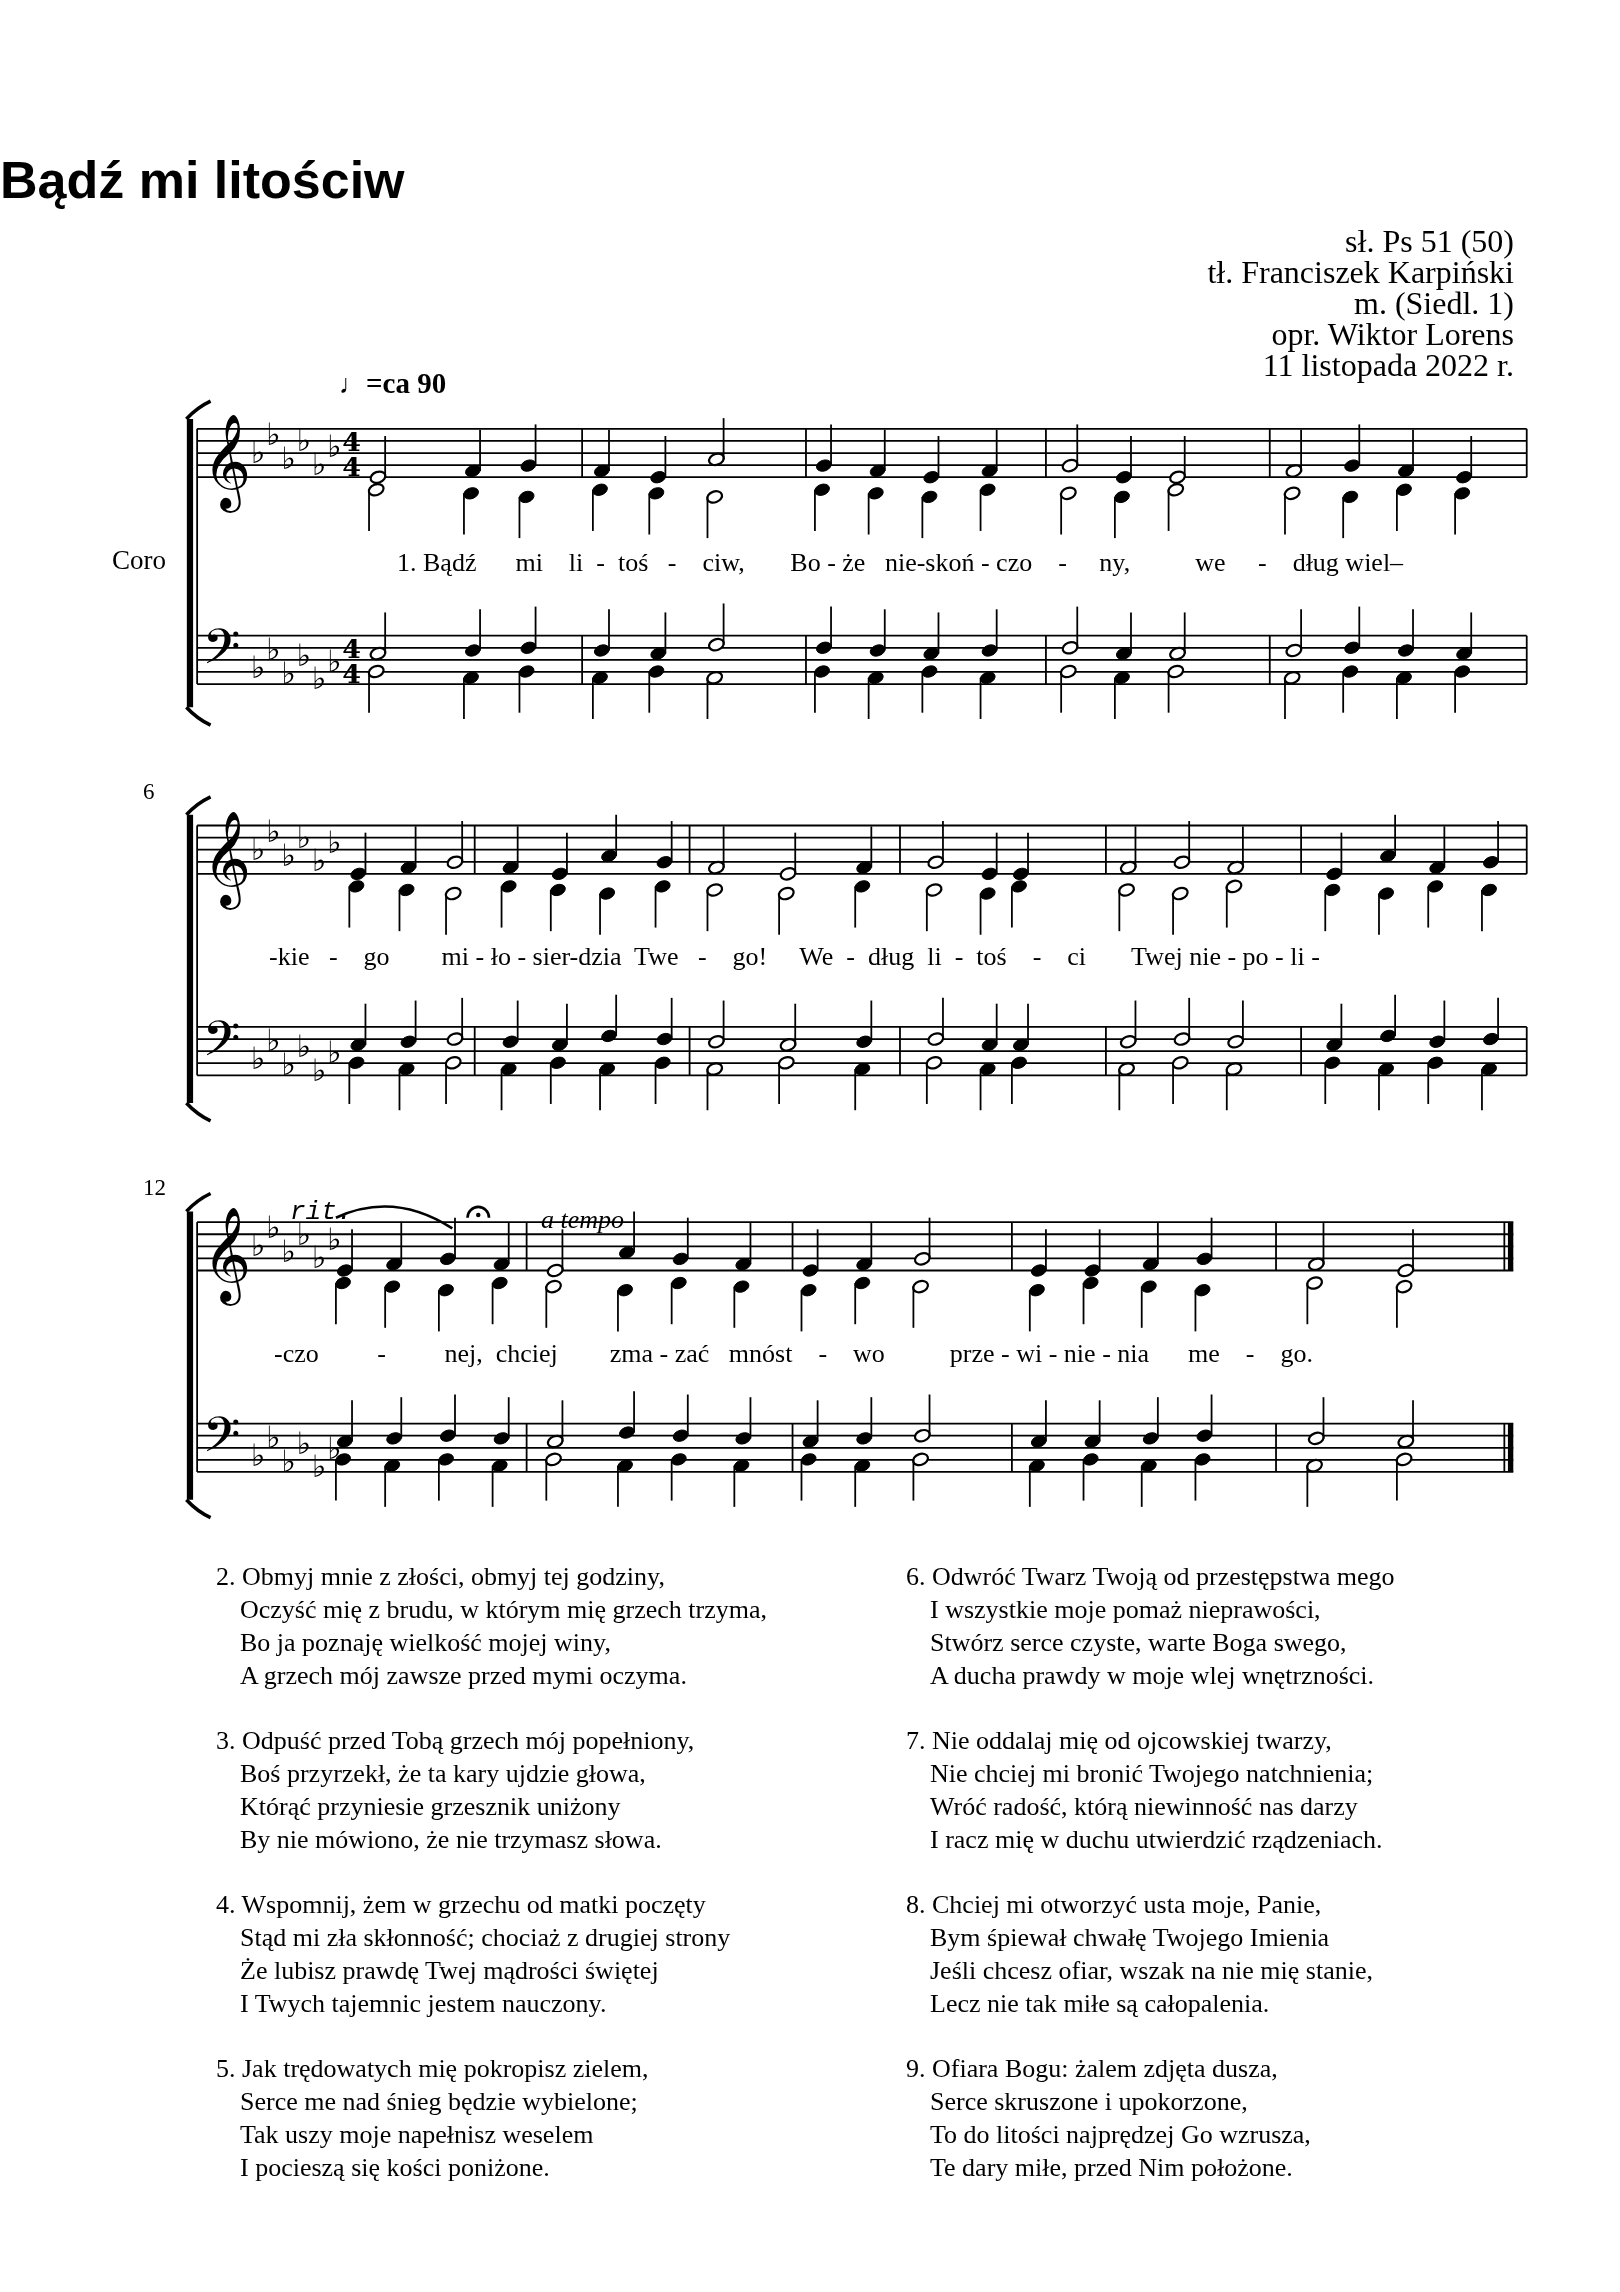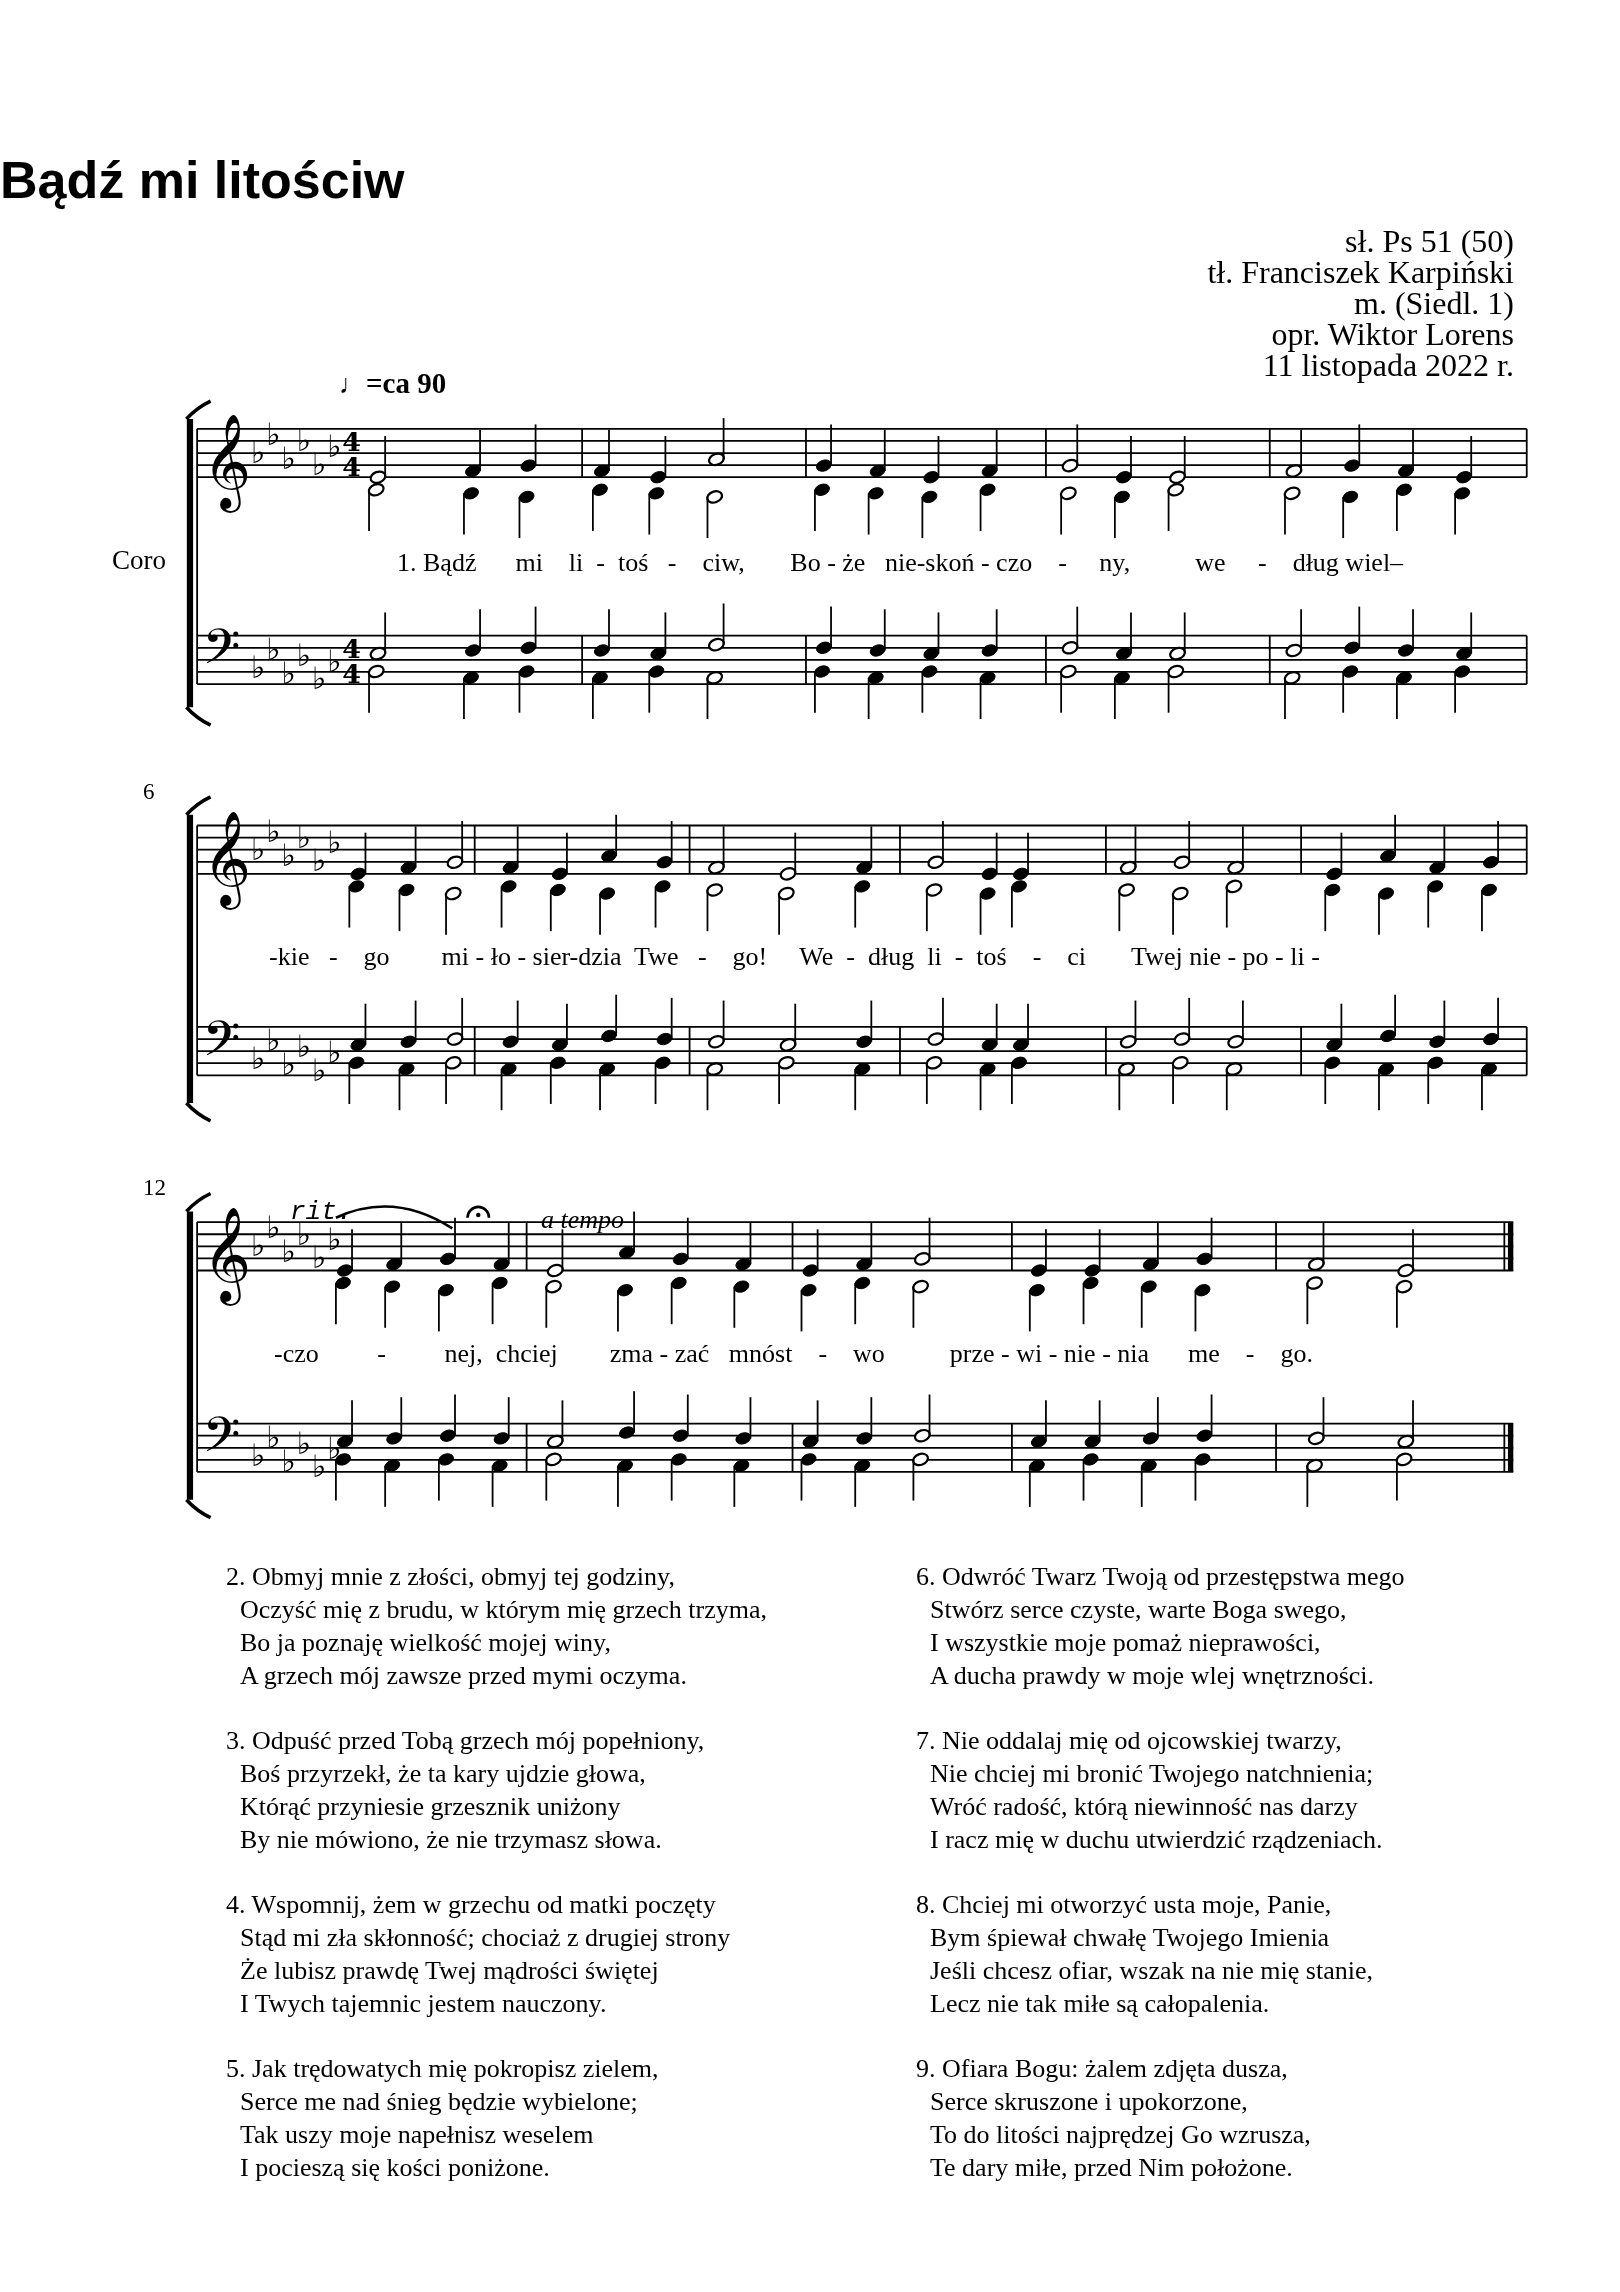--- a/index.html
+++ b/index.html
@@ -8,21 +8,21 @@
   .credits{position:absolute;right:106px;top:226px;text-align:right;font-size:32px;line-height:31px;}
   .tempo{position:absolute;left:339px;top:367px;font-size:29px;font-weight:bold;}
   .instr{position:absolute;left:112px;top:545px;font-size:27px;}
   .mnum{position:absolute;font-size:23px;}
   .score{position:absolute;left:0;top:0;}
   .lyrics{position:absolute;font-size:26px;white-space:pre;}
   .dir{position:absolute;font-style:italic;font-size:26px;}
   .verses{position:absolute;top:1560px;font-size:26px;line-height:33px;}
   .verse{margin-bottom:32px;}
   .verse .ln{display:block;}
-  .verse .ln.first{margin-left:18px;}
+  .verse .ln.first{margin-left:8px;}
   .verse .ln.rest{margin-left:32px;}
 </style>
 </head>
 <body>
 
 <div class="title">Bądź mi litościw</div>
 
 <div class="credits">
   <div>sł. Ps 51 (50)</div>
   <div>tł. Franciszek Karpiński</div>
@@ -668,22 +668,22 @@
     <span class="ln first">5. Jak trędowatych mię pokropisz zielem,</span>
     <span class="ln rest">Serce me nad śnieg będzie wybielone;</span>
     <span class="ln rest">Tak uszy moje napełnisz weselem</span>
     <span class="ln rest">I pocieszą się kości poniżone.</span>
   </div>
 </div>
 
 <div class="verses" style="left:898px;">
   <div class="verse">
     <span class="ln first">6. Odwróć Twarz Twoją od przestępstwa mego</span>
+    <span class="ln rest">I wszystkie moje pomaż nieprawości,</span>
     <span class="ln rest">Stwórz serce czyste, warte Boga swego,</span>
-    <span class="ln rest">I wszystkie moje pomaż nieprawości,</span>
     <span class="ln rest">A ducha prawdy w moje wlej wnętrzności.</span>
   </div>
   <div class="verse">
     <span class="ln first">7. Nie oddalaj mię od ojcowskiej twarzy,</span>
     <span class="ln rest">Nie chciej mi bronić Twojego natchnienia;</span>
     <span class="ln rest">Wróć radość, którą niewinność nas darzy</span>
     <span class="ln rest">I racz mię w duchu utwierdzić rządzeniach.</span>
   </div>
   <div class="verse">
     <span class="ln first">8. Chciej mi otworzyć usta moje, Panie,</span>

